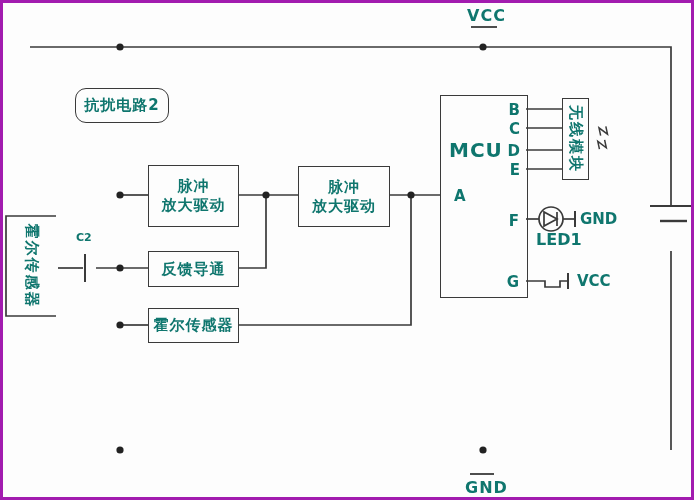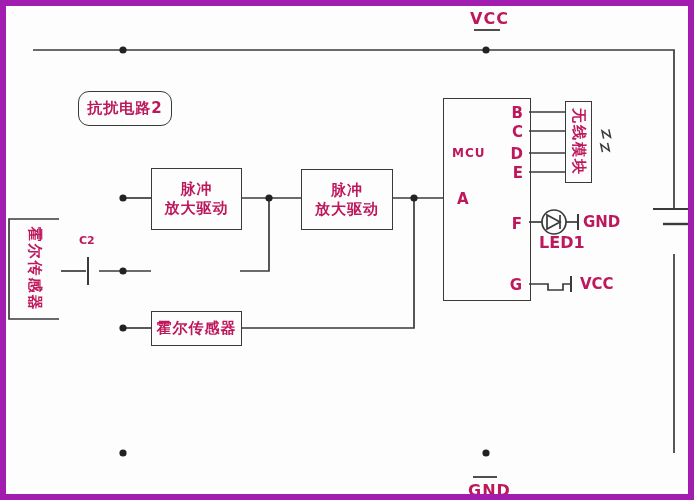--- a/index.html
+++ b/index.html
@@ -1,19 +1,19 @@
 <!DOCTYPE html>
 <html><head>
 <meta charset="utf-8">
 <style>
   html,body{margin:0;padding:0;background:#e8e8e8;font-family:"DejaVu Sans",sans-serif;}
   #stage{
     position:relative;width:694px;height:500px;background:#fdfdfd;
-    border:6px solid #a21caf;box-sizing:border-box;overflow:hidden;
-    color:#be185d;
+    border:3px solid #a21caf;box-sizing:border-box;overflow:hidden;
+    color:#0f766e;
   }
   #wires{position:absolute;left:0;top:0;z-index:1;}
   .lbl{position:absolute;z-index:2;white-space:nowrap;}
   .box{
     position:absolute;z-index:2;border:1.6px solid #3a3a3a;background:#fdfdfd;
     display:flex;flex-direction:column;align-items:center;justify-content:center;
     font-size:15px;font-weight:600;line-height:1.25;letter-spacing:1px;
   }
   .netlabel{font-size:16px;font-weight:700;letter-spacing:1px;}
   .pin{
@@ -94,33 +94,36 @@
 
   <div class="box" style="left:72px;top:85px;width:92px;height:33px;border-radius:11px;">
     <span>抗扰电路2</span>
   </div>
 
   <div class="box" style="left:145px;top:162px;width:89px;height:60px;">
     <span>脉冲</span>
     <span>放大驱动</span>
   </div>
 
+  <div class="box" style="left:145px;top:248px;width:89px;height:34px;">
+    <span>反馈导通</span>
+  </div>
 
   <div class="box" style="left:145px;top:305px;width:89px;height:33px;">
     <span>霍尔传感器</span>
   </div>
 
 
   <div class="box" style="left:295px;top:163px;width:90px;height:59px;">
     <span>脉冲</span>
     <span>放大驱动</span>
   </div>
 
   <div class="box plainbox" style="left:437px;top:92px;width:86px;height:201px;display:block;">
-    <span class="pin" style="left:8px;top:45px;font-size:12px;">MCU</span>
+    <span class="pin" style="left:8px;top:45px;font-size:20px;">MCU</span>
     <span class="pin" style="left:13px;top:91px;">A</span>
     <span class="pin" style="right:6px;top:5px;">B</span>
     <span class="pin" style="right:6px;top:24px;">C</span>
     <span class="pin" style="right:6px;top:46px;">D</span>
     <span class="pin" style="right:6px;top:65px;">E</span>
     <span class="pin" style="right:7px;top:116px;">F</span>
     <span class="pin" style="right:7px;top:177px;">G</span>
   </div>
 
   <div class="box plainbox" style="left:559px;top:95px;width:25px;height:80px;display:block;">

